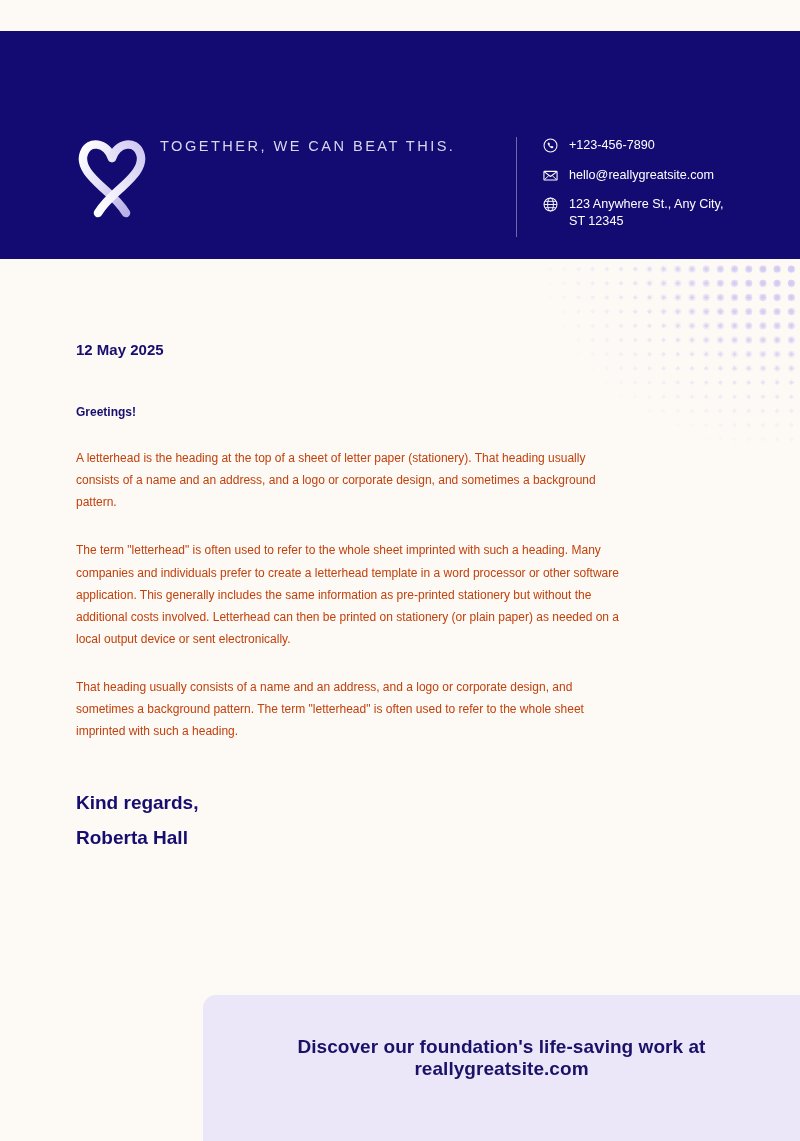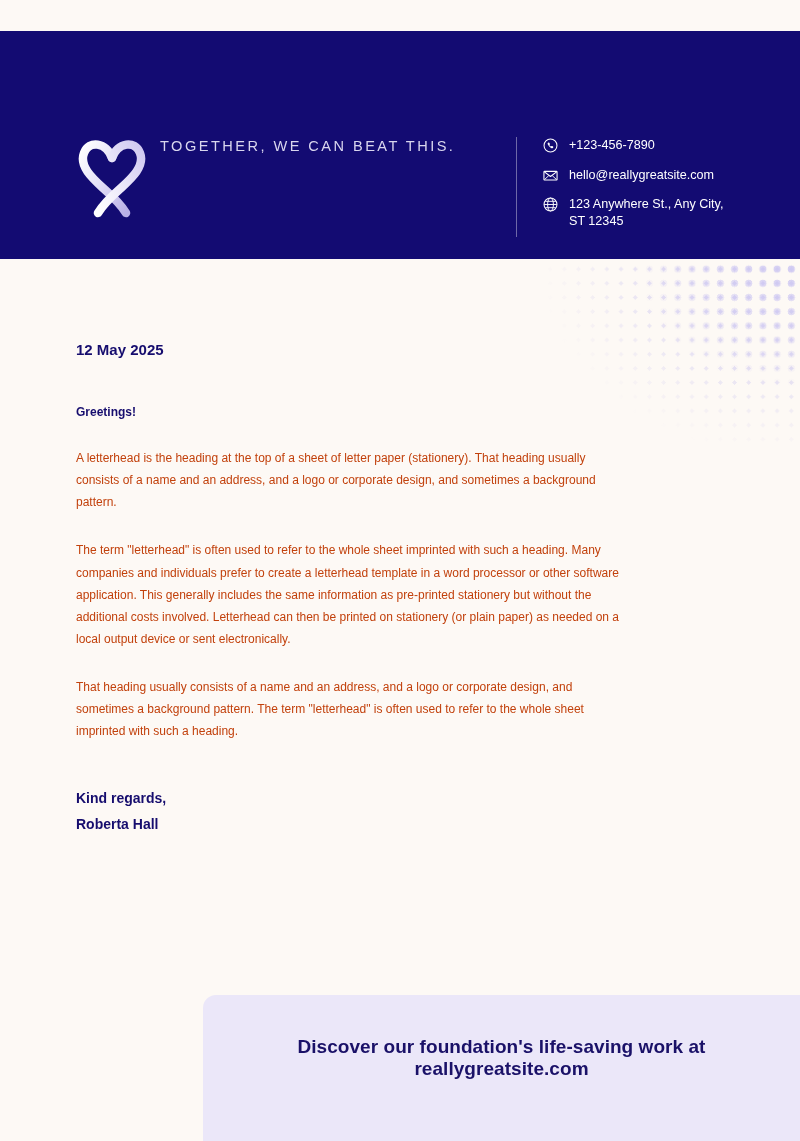--- a/index.html
+++ b/index.html
@@ -165,21 +165,21 @@
     line-height: 1.84;
     margin: 26px 0 0 0;
   }
   .para.first { margin-top: 28px; }
 
   .signoff {
     margin-top: 44px;
   }
   .signoff p {
     color: #160D6E;
-    font-size: 14px;
+    font-size: 19px;
     font-weight: bold;
     line-height: 1.82;
     margin: 0;
   }
 
   
   .footer-banner {
     position: absolute;
     left: 203px;
     top: 995px;

